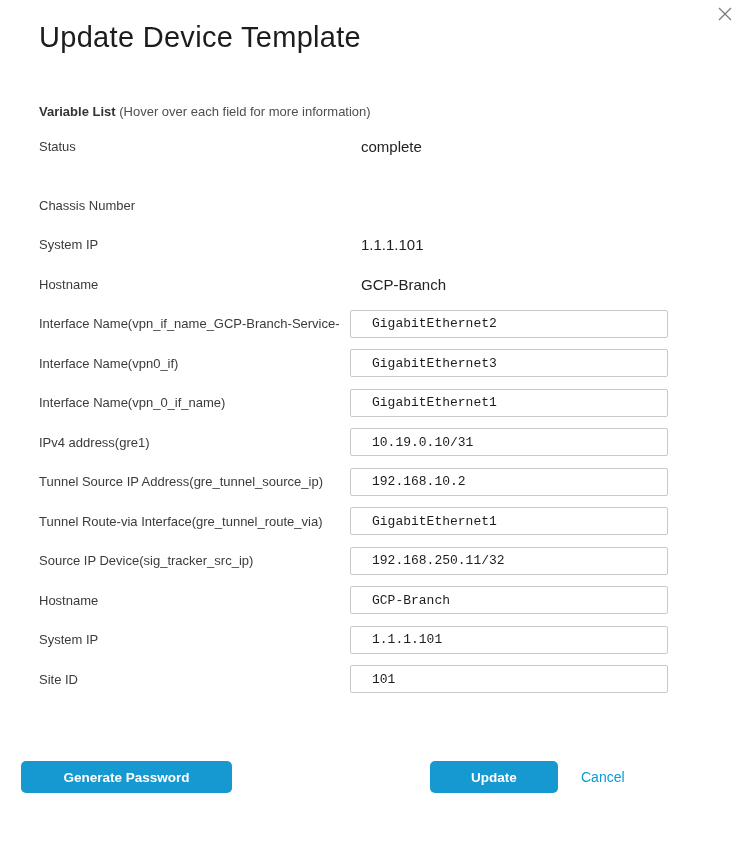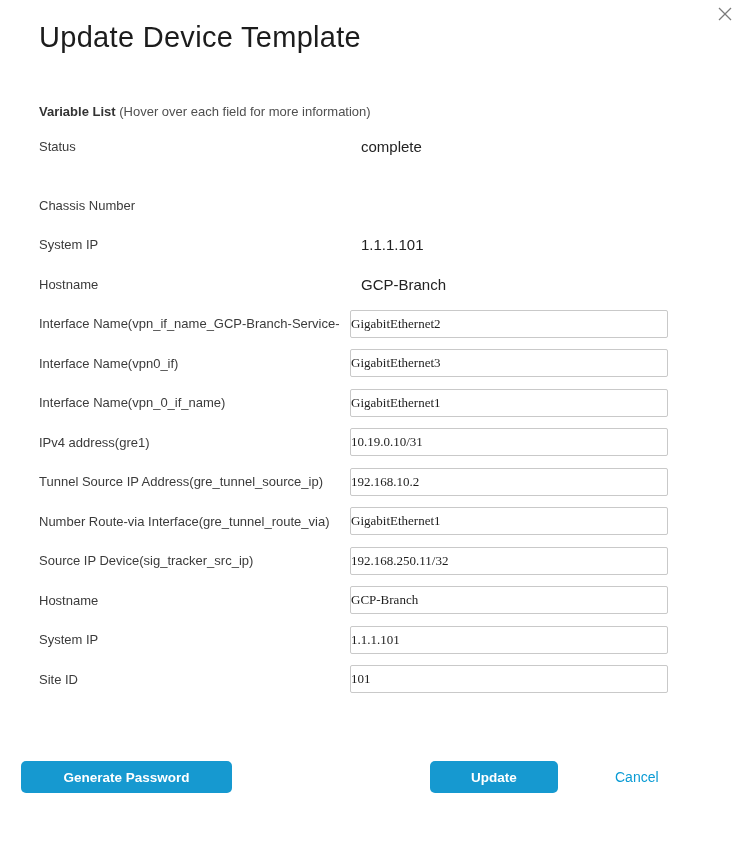--- a/index.html
+++ b/index.html
@@ -72,22 +72,22 @@
     font-size: 15px;
     color: #222222;
     box-sizing: border-box;
   }
   .finput {
     box-sizing: border-box;
     width: 318px;
     height: 28px;
     border: 1px solid #c9c9c9;
     border-radius: 2px;
-    padding: 0 0;
-    font-family: Liberation Serif, serif;
+    padding: 0 21px;
+    font-family: Liberation Mono, monospace;
     font-size: 13px;
     color: #1d1d1d;
     background: #ffffff;
     outline: none;
   }
   .footer {
     display: flex;
     align-items: center;
     margin-top: 62px;
   }
@@ -104,21 +104,21 @@
   }
   .btn-generate {
     margin-left: 21px;
     width: 211px;
   }
   .btn-update {
     margin-left: 198px;
     width: 128px;
   }
   .link-cancel {
-    margin-left: 57px;
+    margin-left: 23px;
     font-size: 14px;
     cursor: pointer;
   }
 </style>
 </head>
 <body>
 
 <div class="dialog">
 
   <div class="close-btn">
@@ -178,21 +178,21 @@
       <div class="flabel">IPv4 address(gre1)</div>
       <div class="fvalue"><input type="text" class="finput" value="10.19.0.10/31" style=""></div>
     </div>
 
     <div class="row">
       <div class="flabel">Tunnel Source IP Address(gre_tunnel_source_ip)</div>
       <div class="fvalue"><input type="text" class="finput" value="192.168.10.2" style=""></div>
     </div>
 
     <div class="row">
-      <div class="flabel">Number Route-via Interface(gre_tunnel_route_via)</div>
+      <div class="flabel">Tunnel Route-via Interface(gre_tunnel_route_via)</div>
       <div class="fvalue"><input type="text" class="finput" value="GigabitEthernet1" style=""></div>
     </div>
 
 
     <div class="row">
       <div class="flabel">Source IP Device(sig_tracker_src_ip)</div>
       <div class="fvalue"><input type="text" class="finput" value="192.168.250.11/32" style=""></div>
     </div>
 
     <div class="row">

